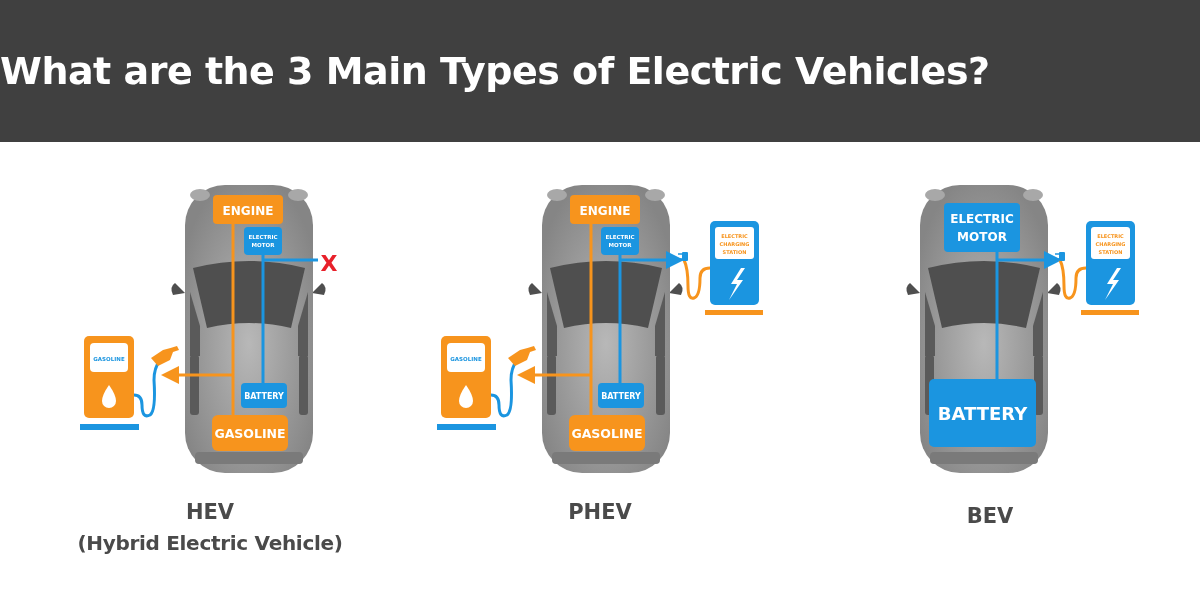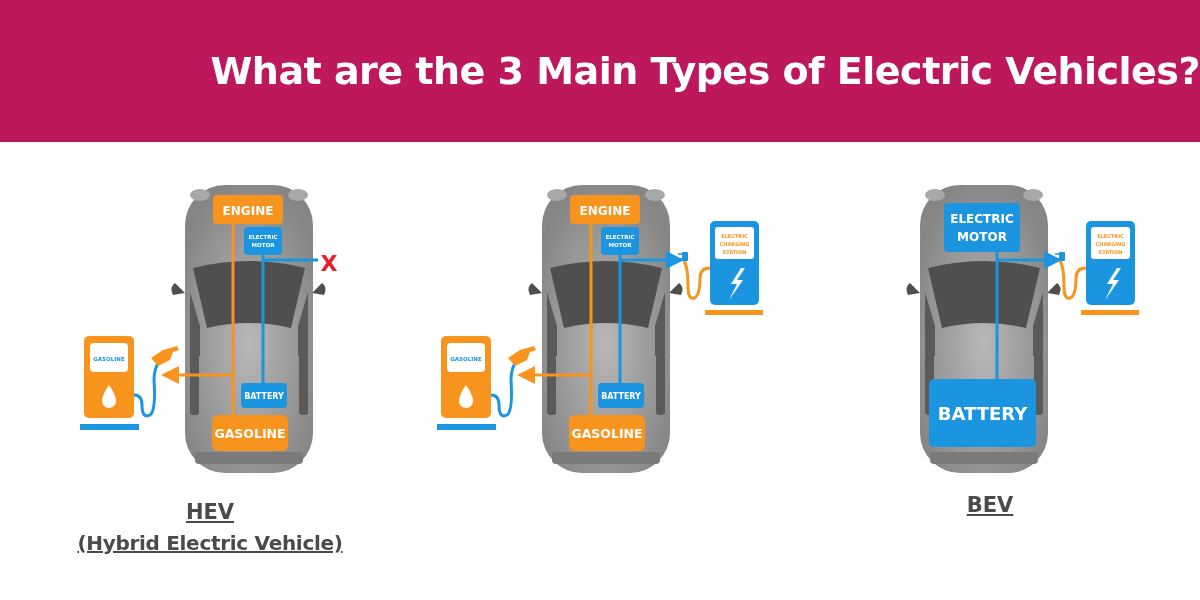--- a/index.html
+++ b/index.html
@@ -1,22 +1,22 @@
 <!DOCTYPE html>
 <html><head>
 <meta charset="utf-8">
 <style>
   html, body { margin:0; padding:0; }
   body { width:1200px; height:600px; background:#ffffff; position:relative; overflow:hidden; font-family:"DejaVu Sans", sans-serif; }
-  .banner { position:absolute; left:0; top:0; width:1200px; height:142px; background:#be185d; display:flex; align-items:center; justify-content:flex-end; }
+  .banner { position:absolute; left:0; top:0; width:1200px; height:142px; background:#404040; display:flex; align-items:center; justify-content:flex-start; }
   .banner h1 { margin:0; color:#ffffff; font-family:"DejaVu Sans", sans-serif; font-weight:bold; font-size:38px; letter-spacing:-0.5px; }
   .diagram { position:absolute; left:0; top:142px; width:1200px; height:458px; }
   .caption { position:absolute; text-align:center; color:#4a4a4a; font-family:"DejaVu Sans", sans-serif; font-weight:bold; }
-  .caption .abbr { display:block; font-size:21px; line-height:30px;text-decoration:underline; }
-  .caption .full { display:block; font-size:20px; line-height:32px; letter-spacing:-0.3px; white-space:nowrap;text-decoration:underline; }
+  .caption .abbr { display:block; font-size:21px; line-height:30px; }
+  .caption .full { display:block; font-size:20px; line-height:32px; letter-spacing:-0.3px; white-space:nowrap; }
   svg text { font-family:"DejaVu Sans", sans-serif; font-weight:bold; }
 </style>
 </head>
 <body>
 
 <div class="banner">
   <h1>What are the 3 Main Types of Electric Vehicles?</h1>
 </div>
 
 <svg class="diagram" width="1200" height="458" viewBox="0 142 1200 458" xmlns="http://www.w3.org/2000/svg">
@@ -182,16 +182,17 @@
       <line x1="1055" y1="259" x2="1059" y2="259" stroke="#1b95e0" stroke-width="1.5"></line>
     </g>
   </g>
 </svg>
 
 <div class="caption" style="left:40px; top:497px; width:340px;">
   <span class="abbr">HEV</span>
   <span class="full">(Hybrid Electric Vehicle)</span>
 </div>
 <div class="caption" style="left:400px; top:497px; width:400px;">
+  <span class="abbr">PHEV</span>
 </div>
-<div class="caption" style="left:820px; top:490px; width:340px;">
+<div class="caption" style="left:820px; top:501px; width:340px;">
   <span class="abbr">BEV</span>
 </div>
 
 </body></html>

